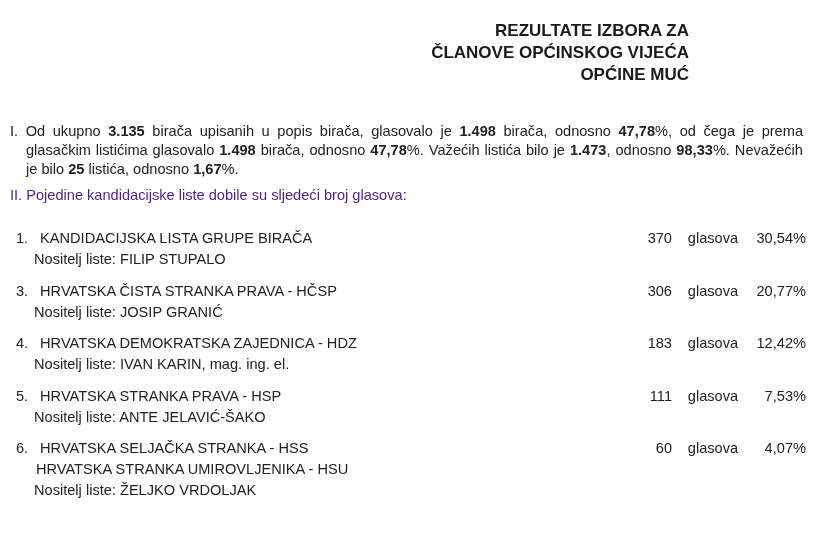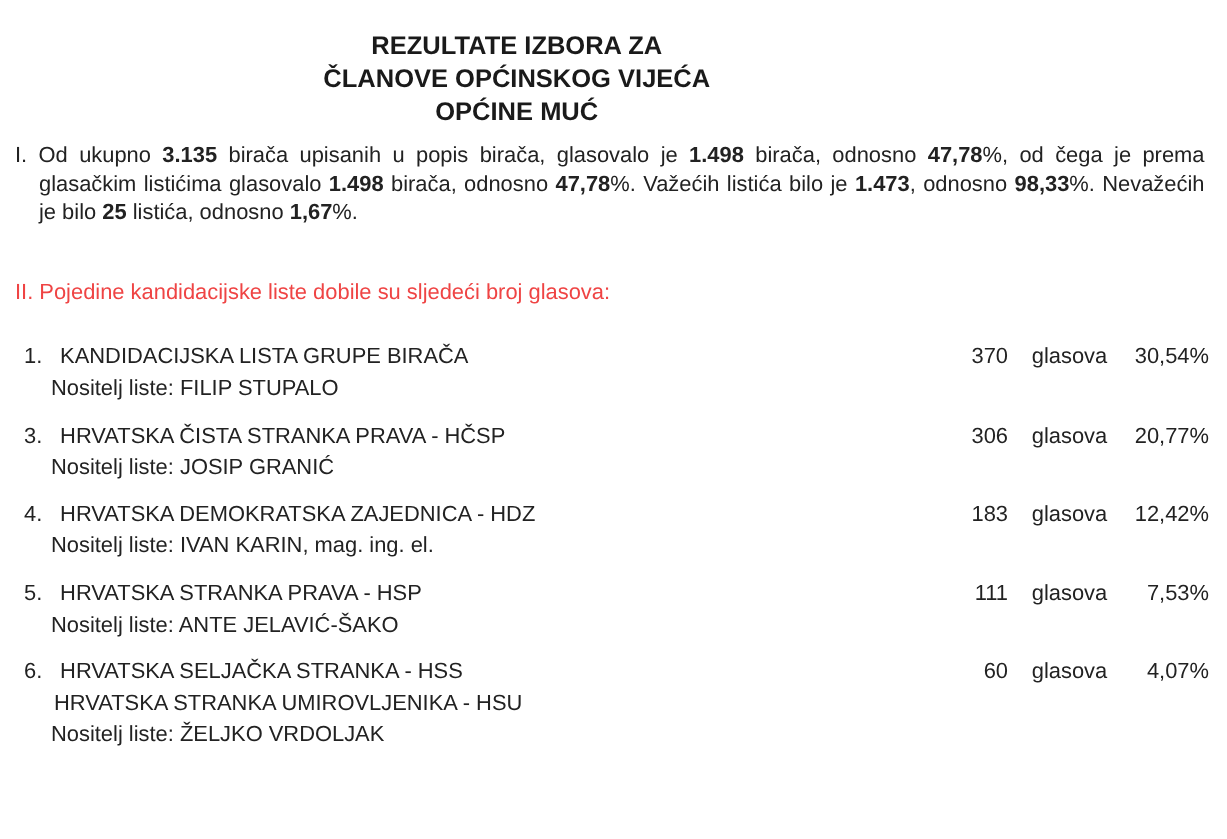--- a/index.html
+++ b/index.html
@@ -13,50 +13,50 @@
     position: relative;
     overflow: hidden;
     font-family: "Liberation Sans", sans-serif;
     color: #1e1e1e;
   }
   .title {
     position: absolute;
     left: 0;
     width: 689px;
     top: 20px;
-    text-align: center;
+    text-align: right;
     font-weight: bold;
     font-size: 17px;
     line-height: 22px;
     color: #1a1a1a;
   }
   .title div { margin-left: 0; }
   .section-one {
     position: absolute;
     left: 10px;
-    top: 95px;
+    top: 122px;
     width: 793px;
     font-size: 14.6px;
     line-height: 19px;
     color: #222;
   }
   .section-one p {
     margin: 0;
     padding-left: 16px;
     text-indent: -16px;
     text-align: justify;
   }
   .section-one b { font-weight: bold; }
   .section-two-intro {
     position: absolute;
     left: 10px;
     top: 186px;
     font-size: 14.6px;
     line-height: 19px;
-    color: #ef4444;
+    color: #4c1d95;
   }
   .list {
     position: absolute;
     left: 16px;
     top: 228px;
     width: 790px;
     font-size: 14.6px;
     color: #222;
   }
   .entry {

